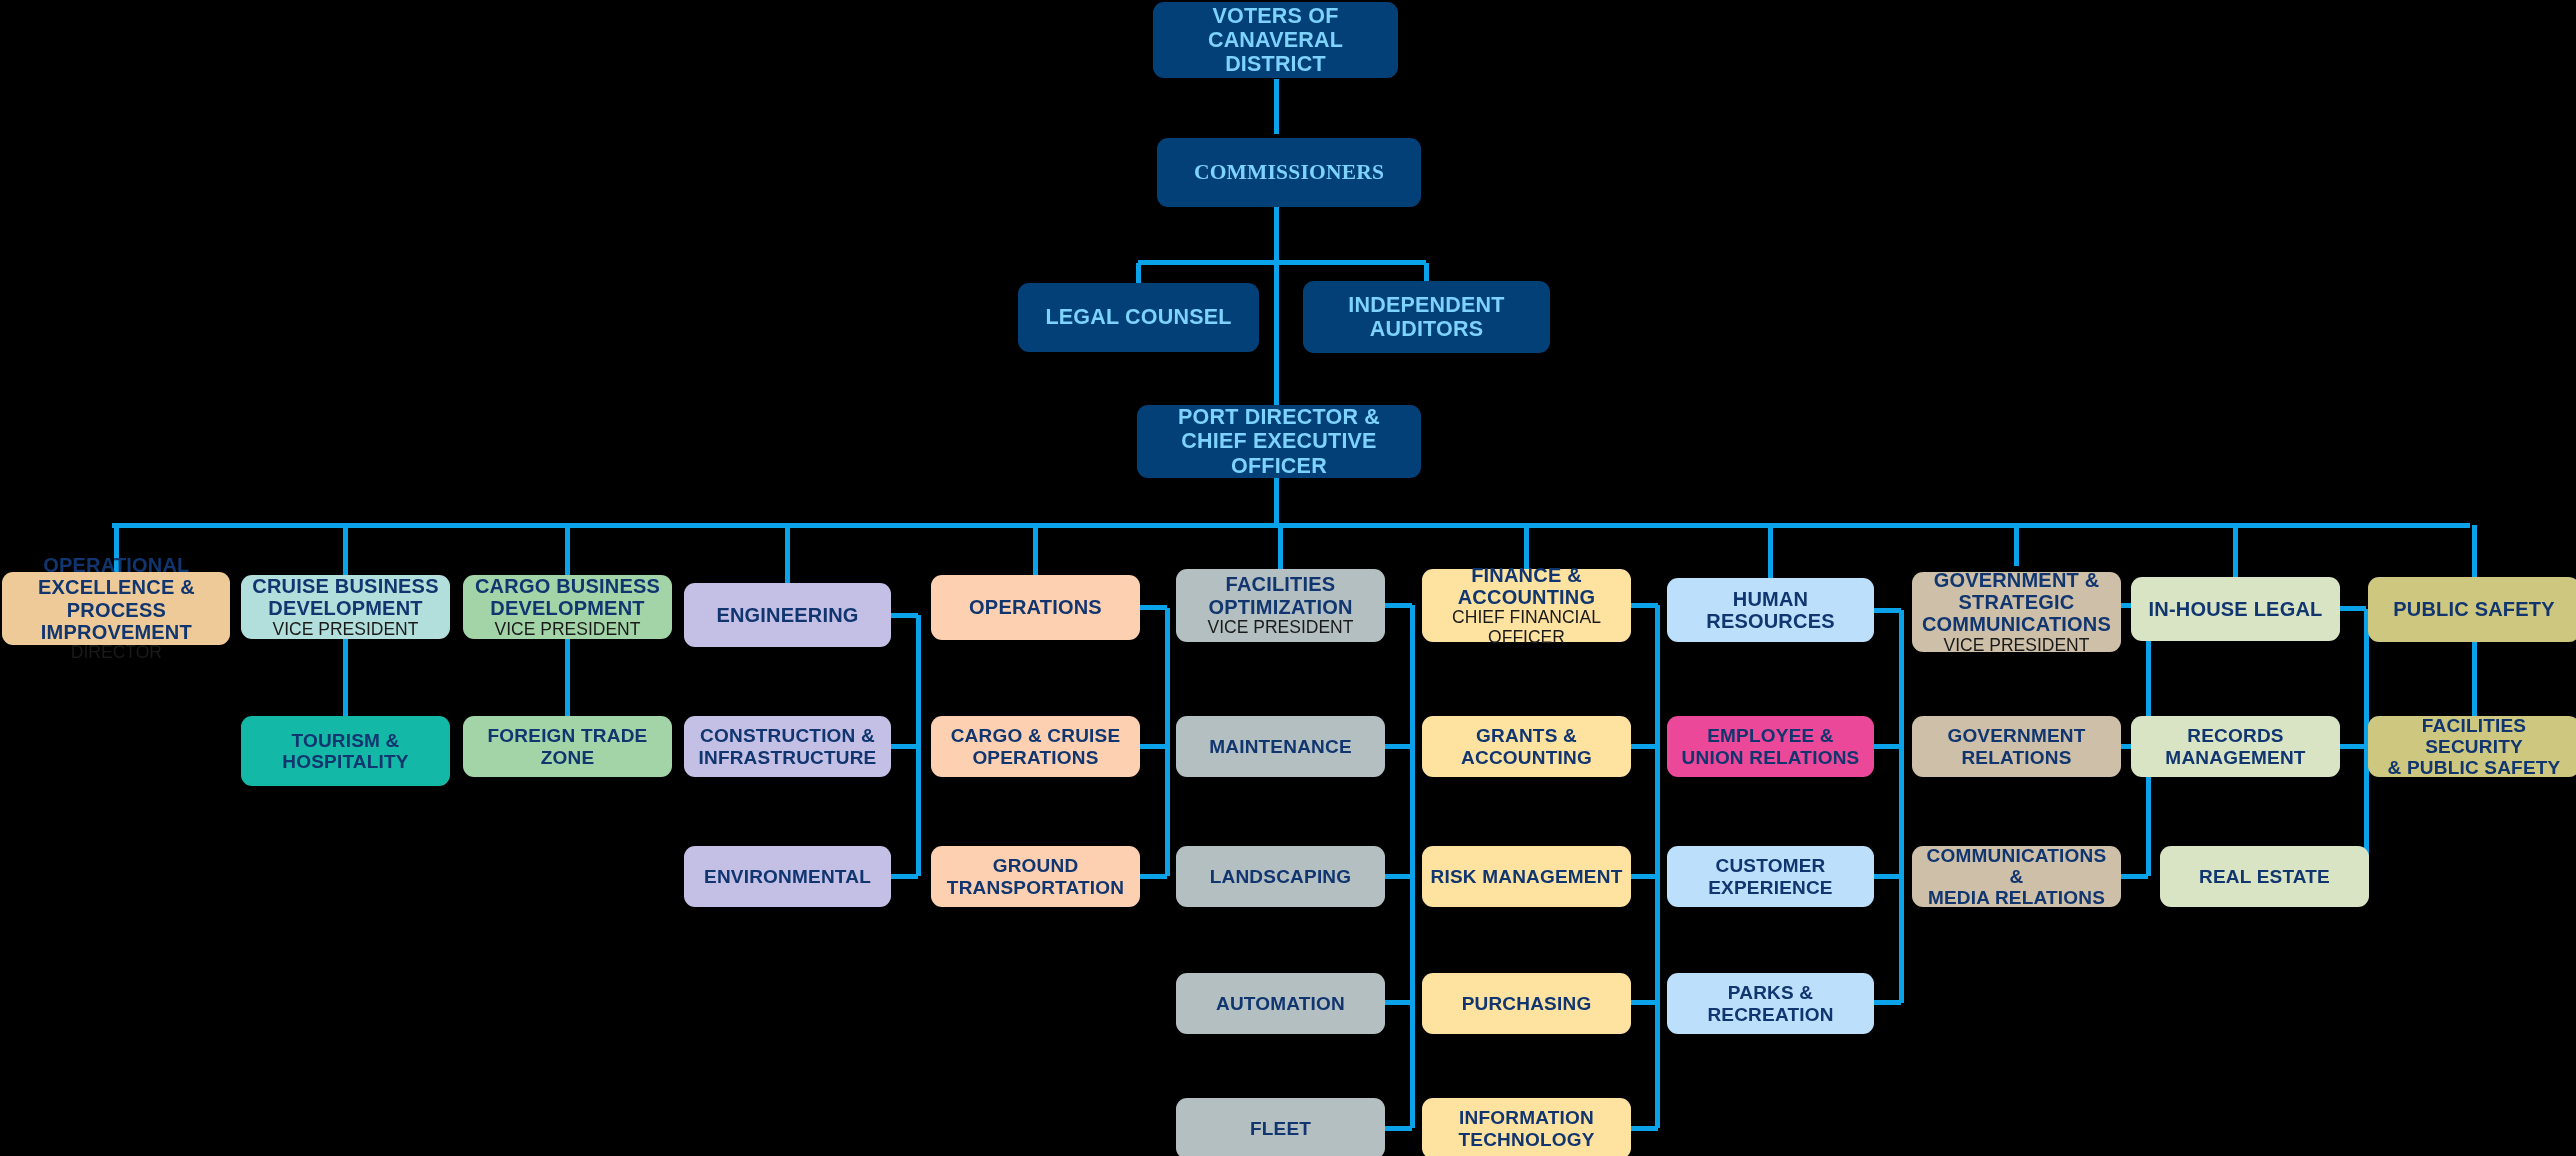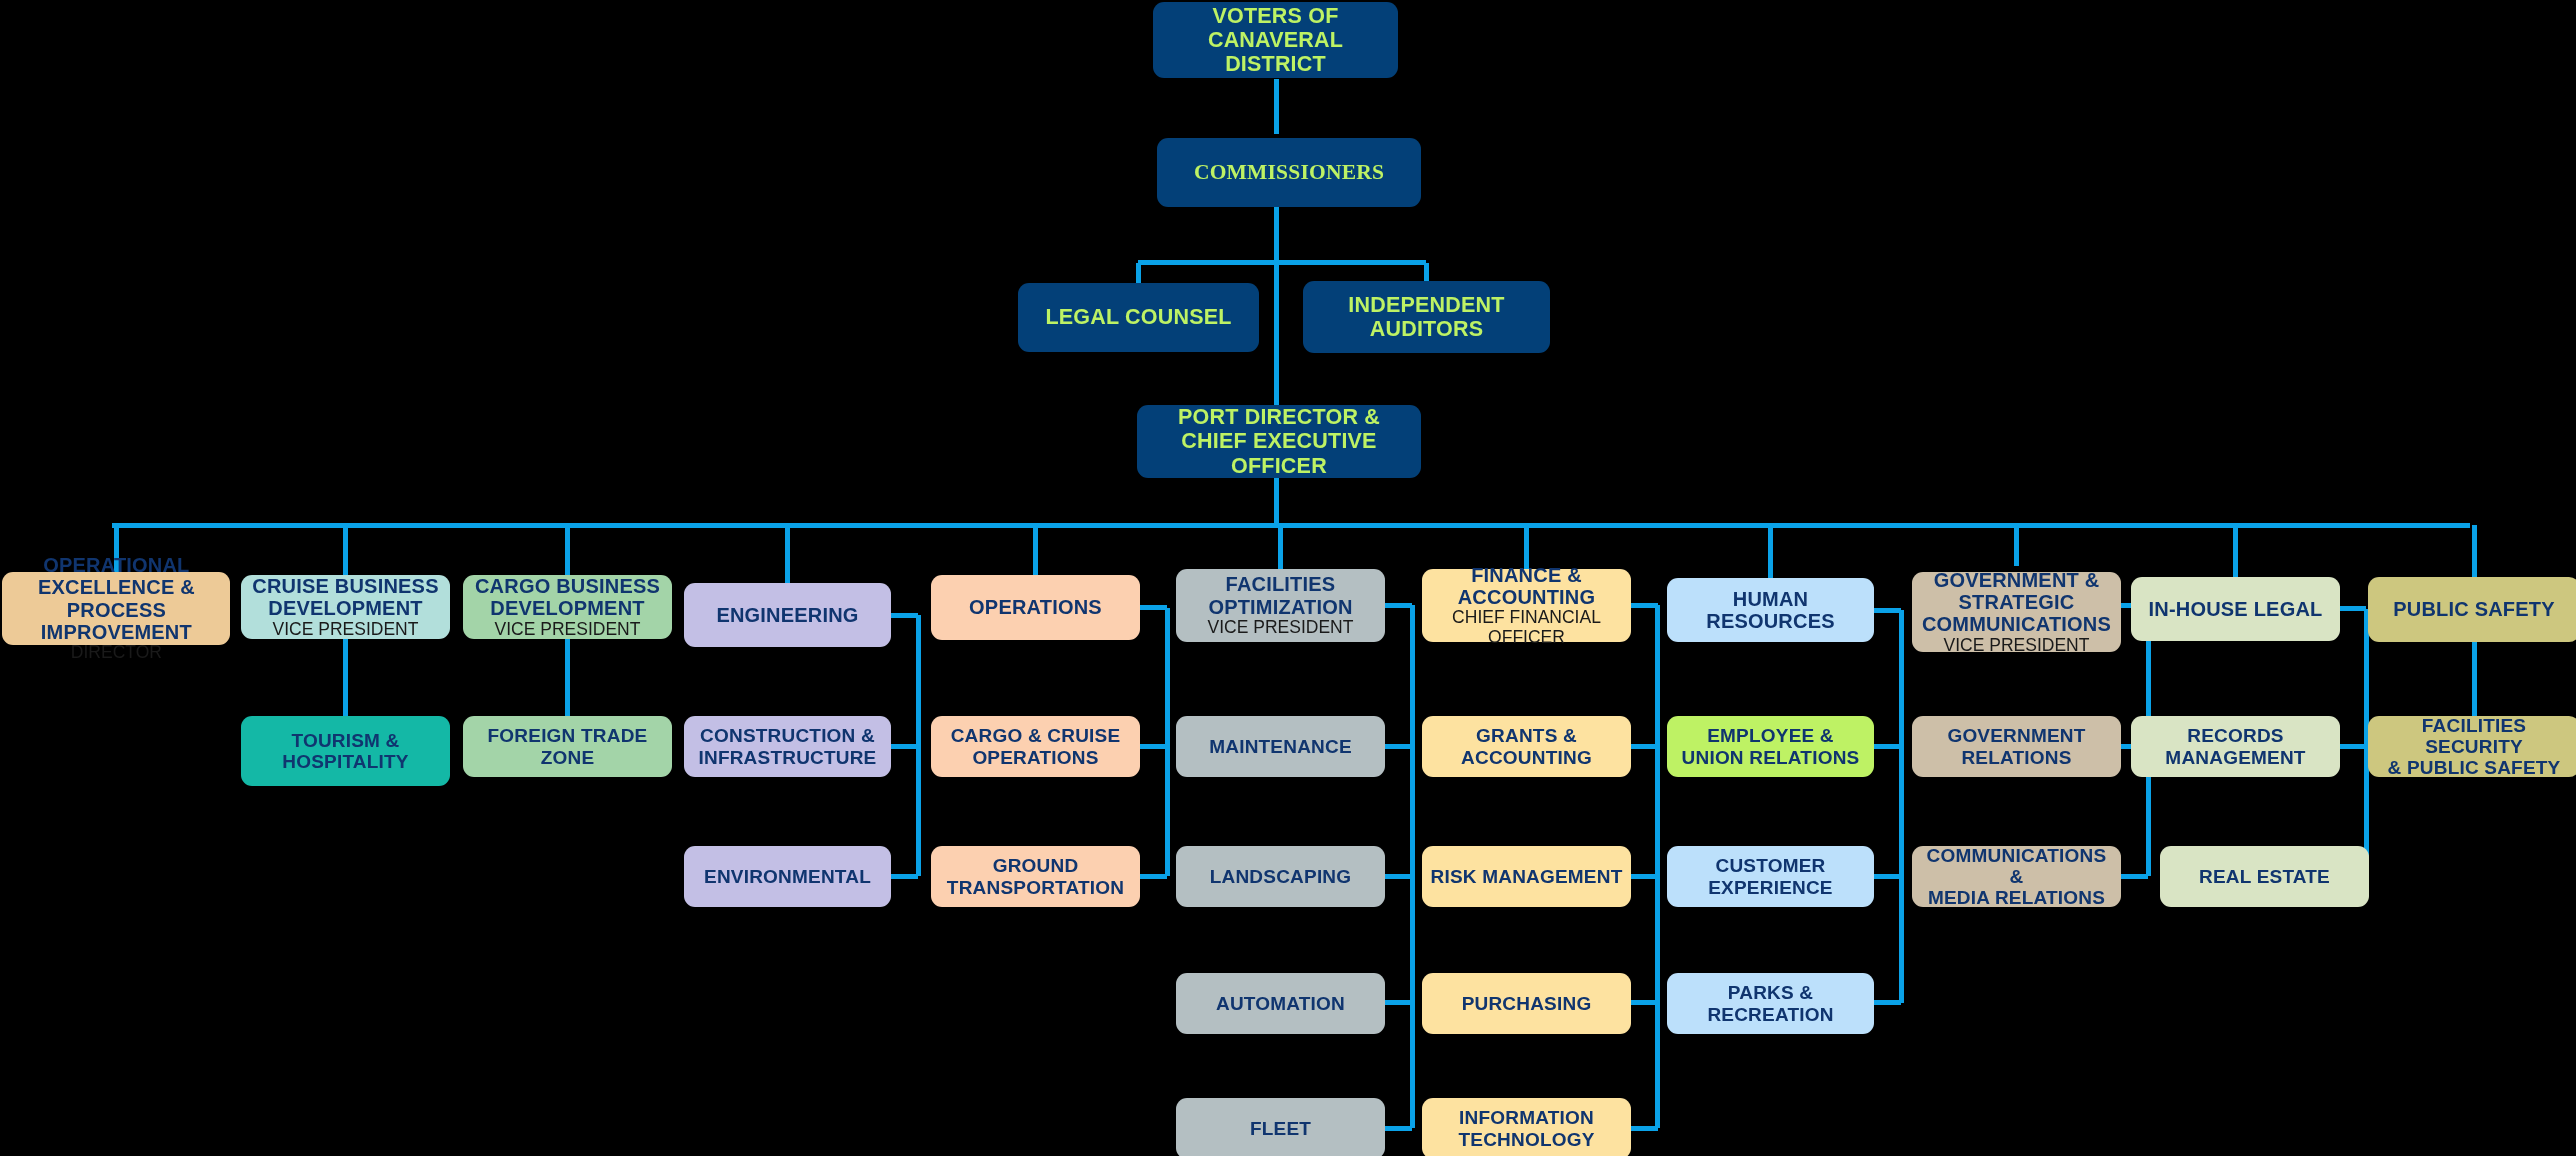--- a/index.html
+++ b/index.html
@@ -6,21 +6,21 @@
   body{width:2576px;height:1157px;overflow:hidden;font-family:"Liberation Sans",sans-serif;}
   #stage{position:relative;width:2576px;height:1157px;background:#000;}
 
   .node{position:absolute;box-sizing:border-box;border-radius:11px;
         display:flex;flex-direction:column;align-items:center;justify-content:center;
         text-align:center;line-height:1.12;padding:3.2px 6.4px;}
   .node .t1{font-weight:bold;letter-spacing:0.2px;}
   .node .t2{font-weight:normal;}
 
   
-  .exec{background:#034078;color:#bef264;}
+  .exec{background:#034078;color:#7dd3fc;}
   .exec .t1{font-size:21.5px;}
 
   
   .dept{color:#1b3f7a;}
   .dept .t1{font-size:20px;color:#10356f;}
   .dept .t2{font-size:17.5px;color:#1a1a1a;font-weight:normal;}
   .sub .t1{font-size:19px;}
 
   
   .ln{position:absolute;background:#0aa2e8;}
@@ -151,21 +151,21 @@
       </div>
       <div class="node dept sub" style="left: 1422px; top: 973px; width: 209px; height: 61px; background: rgb(253, 226, 160);">
         <div class="t1">PURCHASING</div>
       </div>
       <div class="node dept sub" style="left: 1422px; top: 1098px; width: 209px; height: 61px; background: rgb(253, 226, 160);">
         <div class="t1">INFORMATION<br>TECHNOLOGY</div>
       </div>
       <div class="node dept" style="left: 1667px; top: 578px; width: 207px; height: 64px; background: rgb(188, 224, 251);">
         <div class="t1">HUMAN  RESOURCES</div>
       </div>
-      <div class="node dept sub" style="left: 1667px; top: 716px; width: 207px; height: 61px; background: #bef264;">
+      <div class="node dept sub" style="left: 1667px; top: 716px; width: 207px; height: 61px; background: #ec4899;">
         <div class="t1">EMPLOYEE &amp;<br>UNION RELATIONS</div>
       </div>
       <div class="node dept sub" style="left: 1667px; top: 846px; width: 207px; height: 61px; background: rgb(188, 224, 251);">
         <div class="t1">CUSTOMER<br>EXPERIENCE</div>
       </div>
       <div class="node dept sub" style="left: 1667px; top: 973px; width: 207px; height: 61px; background: rgb(188, 224, 251);">
         <div class="t1">PARKS &amp;<br>RECREATION</div>
       </div>
       <div class="node dept" style="left: 1912px; top: 566px; width: 209px; height: 80px; background: rgb(205, 191, 168); margin-top: 6px;">
         <div class="t1">GOVERNMENT &amp;<br>STRATEGIC<br>COMMUNICATIONS</div>

